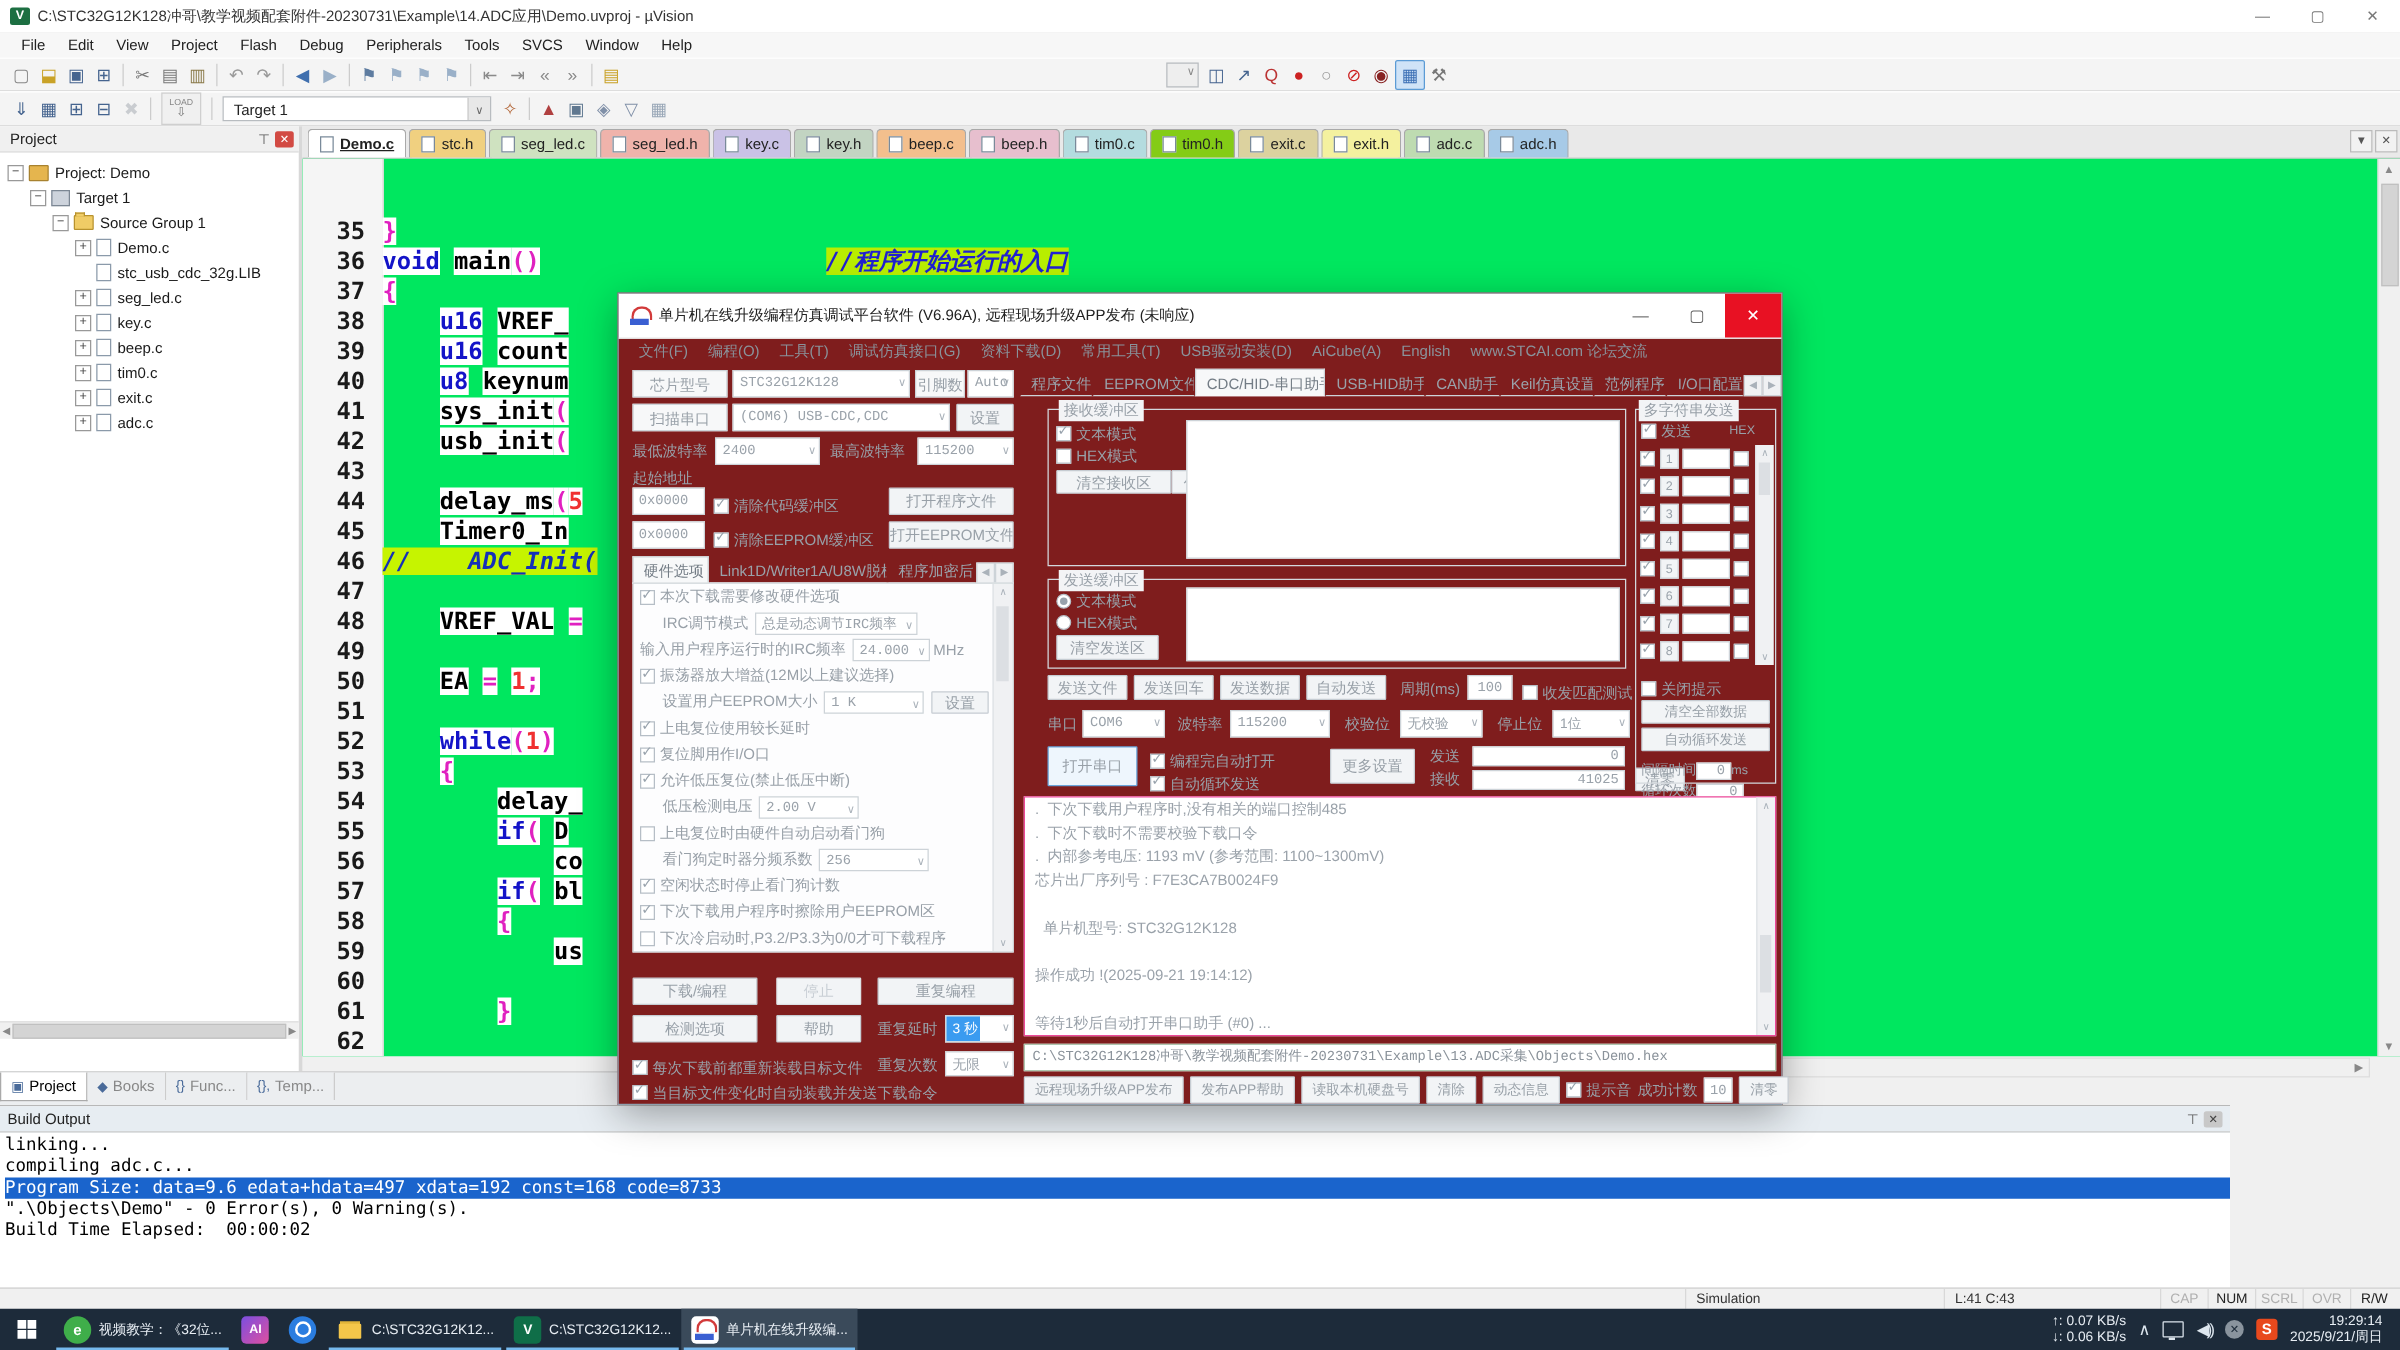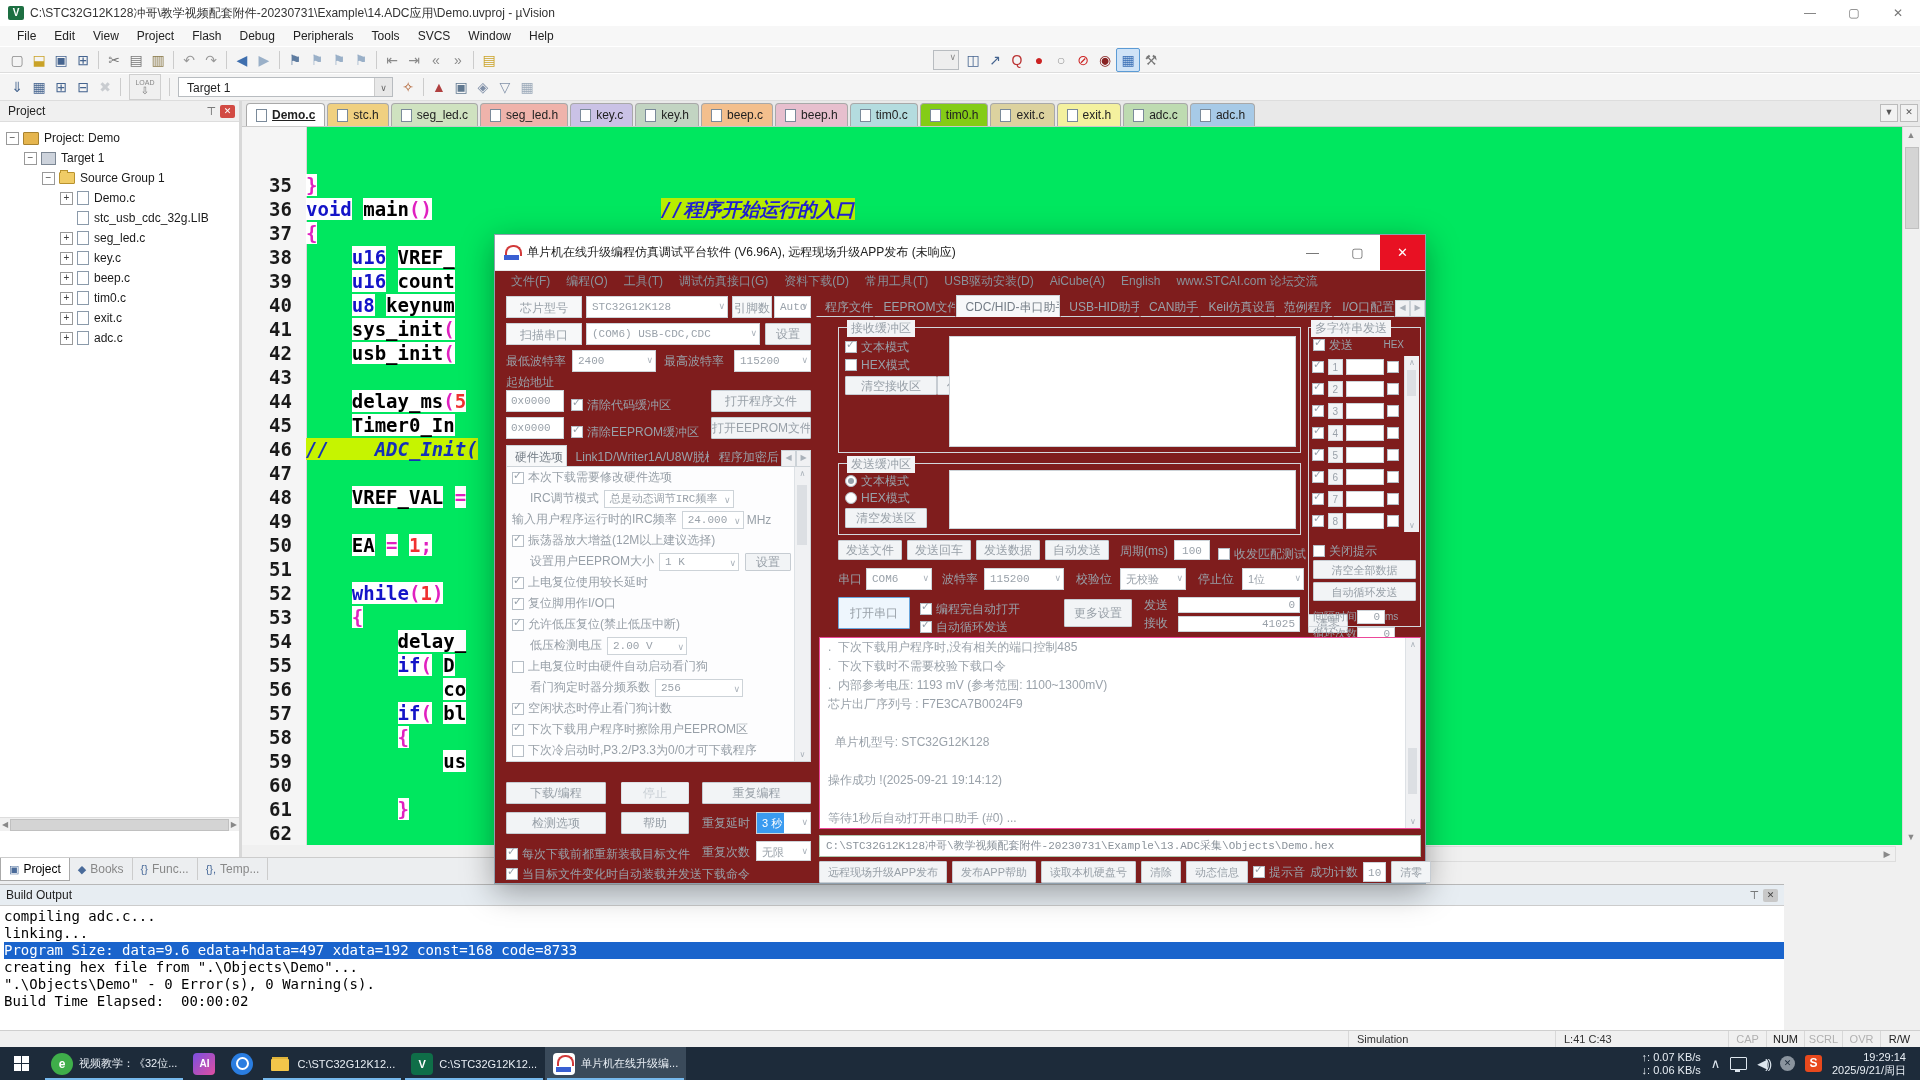--- a/index.html
+++ b/index.html
@@ -466,24 +466,23 @@
     </div>
 
   <div class="build-output">
     <div class="bo-header">
       <span>Build Output</span>
       <span class="sp"></span>
       <span class="pp-pin">⊤</span>
       <span class="pp-close" style="background:#c8c8c8;color:#444;">✕</span>
     </div>
     <div id="bo-lines">
+        <div class="bo-line">linking...</div>
         <div class="bo-line">compiling adc.c...</div>
-        <div class="bo-line">linking...</div>
         <div class="bo-line hl">Program Size: data=9.6 edata+hdata=497 xdata=192 const=168 code=8733</div>
-        <div class="bo-line">creating hex file from ".\Objects\Demo"...</div>
         <div class="bo-line">".\Objects\Demo" - 0 Error(s), 0 Warning(s).</div>
         <div class="bo-line">Build Time Elapsed:  00:00:02</div>
       </div>
   </div>
 
   <div class="statusbar">
     <span class="sb-cell" style="left:1348px;width:200px;">Simulation</span>
     <span class="sb-cell" style="left:1555px;width:130px;">L:41 C:43</span>
     <span id="status-flags">
         <span class="sb-flag">CAP</span>

